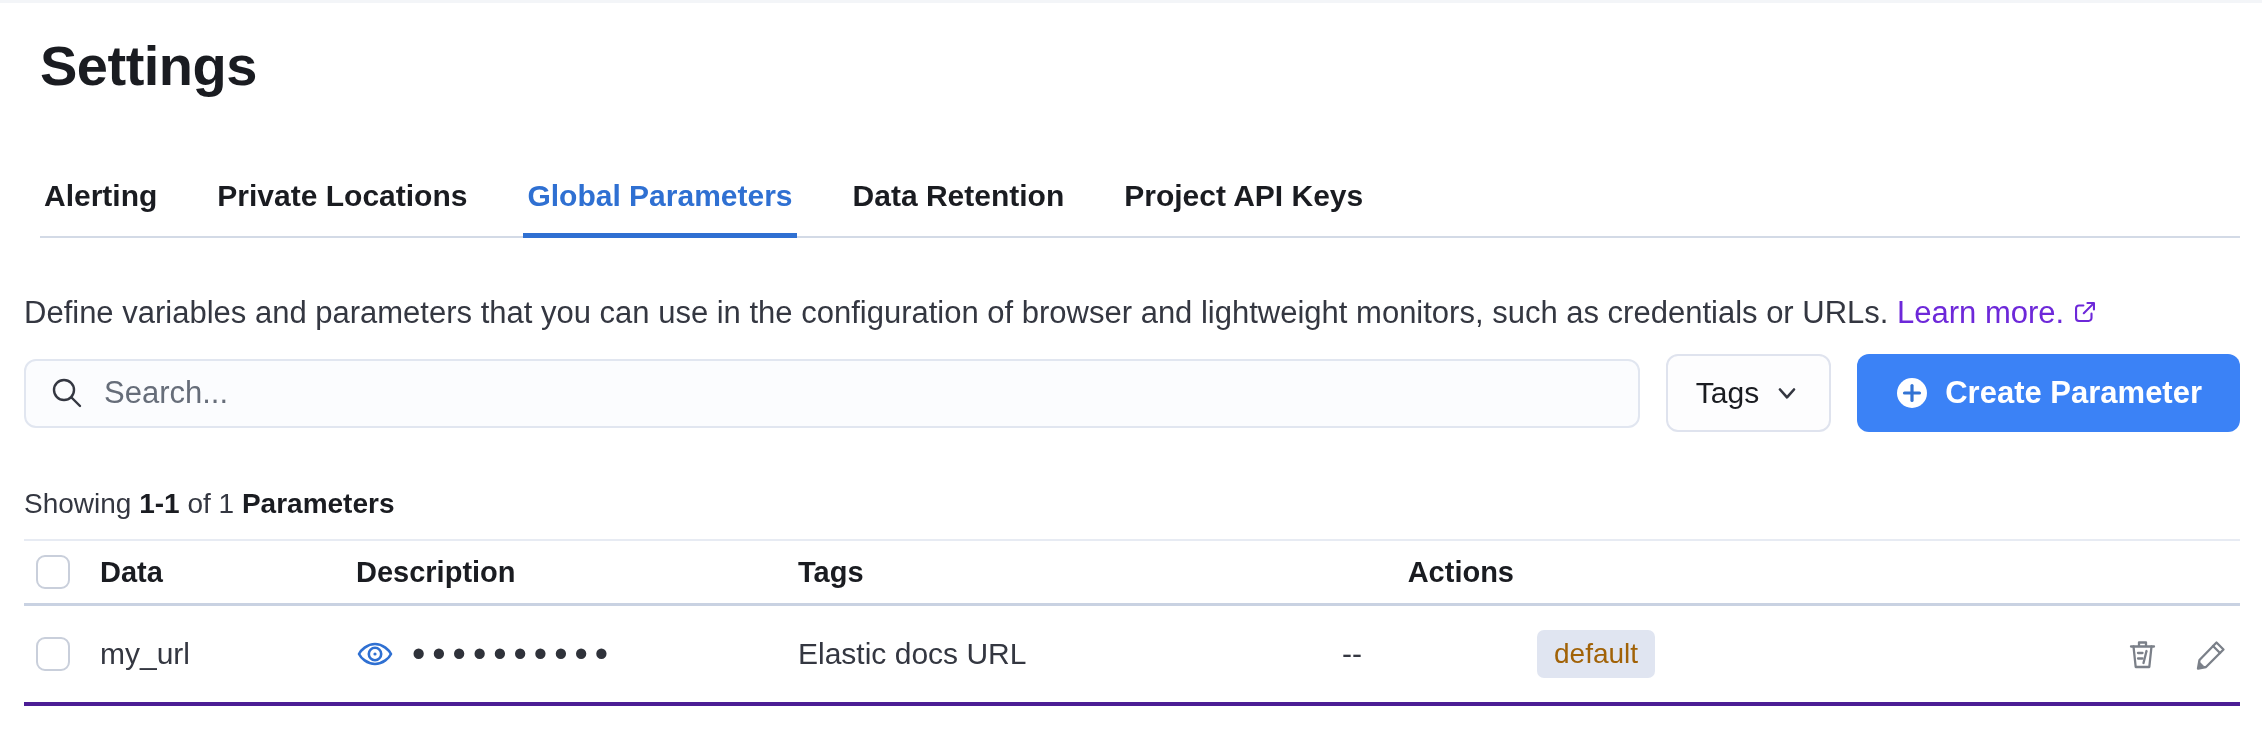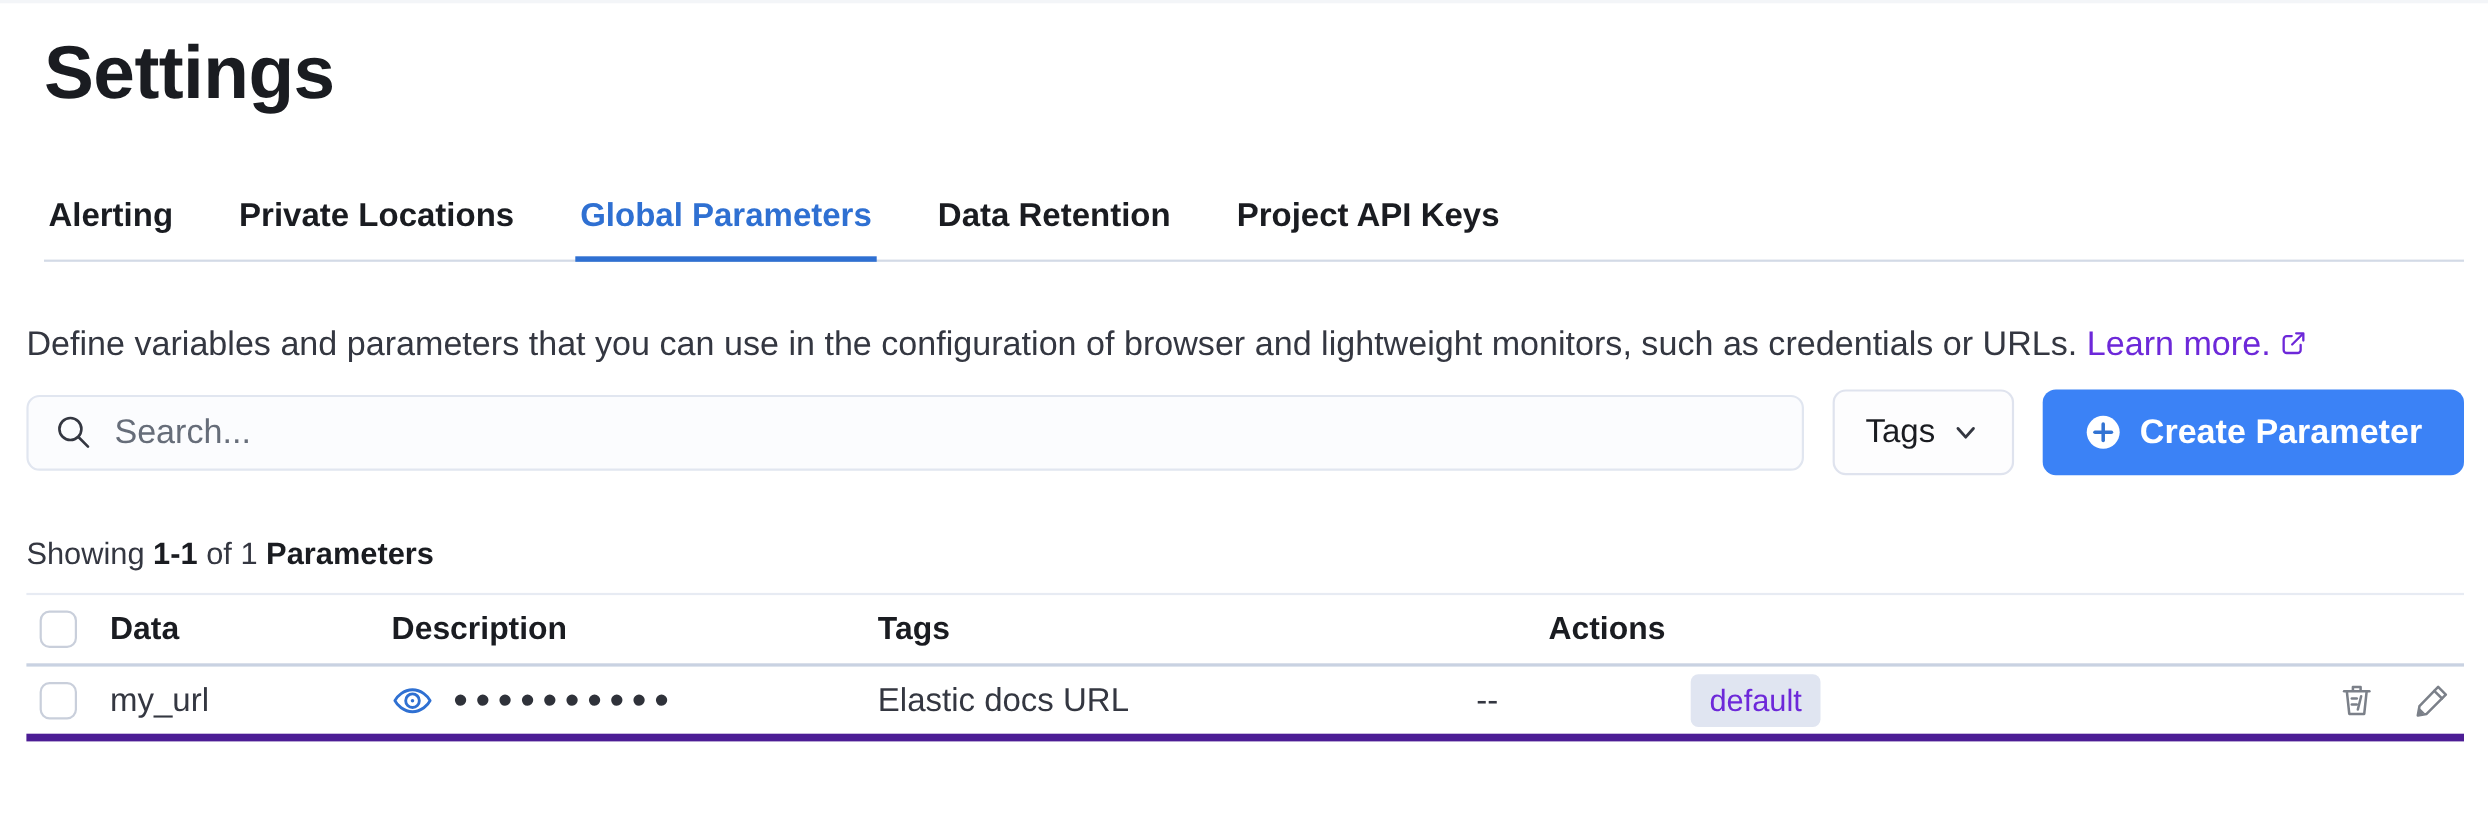--- a/index.html
+++ b/index.html
@@ -5,21 +5,21 @@
   * { margin: 0; padding: 0; box-sizing: border-box; }
   html, body { width: 2262px; height: 754px; background: #ffffff; overflow: hidden; }
   body { font-family: "Liberation Sans", sans-serif; color: #343741; }
 
   .top-strip { height: 3px; background: #f3f5f8; }
 
   
   .header { padding: 0 22px 0 40px; }
   .page-title {
     margin-top: 31px;
-    font-size: 68px;
+    font-size: 56px;
     line-height: 64px;
     font-weight: 700;
     letter-spacing: -0.5px;
     color: #1a1c21;
   }
   .tabs {
     display: flex;
     column-gap: 52px;
     margin-top: 80px;
     border-bottom: 2px solid #d3dae6;
@@ -111,37 +111,37 @@
     display: grid;
     grid-template-columns: 64px 256px 442px 544px 195px 520px 1fr;
     align-items: center;
   }
   .t-head {
     height: 67px;
     border-top: 2px solid #e7ebf3;
     border-bottom: 3px solid #c9d2e2;
     font-size: 29px; font-weight: 700; color: #1a1c21;
   }
-  .t-body { height: 68px; border-bottom: 7px solid #4c1d95; font-size: 30px; color: #343741; }
+  .t-body { height: 100px; border-bottom: 4px solid #4c1d95; font-size: 30px; color: #343741; }
   .cell { padding-left: 12px; display: flex; align-items: center; }
   .cell.right { justify-content: flex-end; padding-right: 11px; }
   .sort-arrow { margin-left: 10px; font-weight: 400; font-size: 28px; color: #343741; }
 
   .checkbox {
     width: 34px; height: 34px;
     border: 2px solid #c9cfdb; border-radius: 9px;
     background: #ffffff; cursor: pointer;
   }
   .eye-icon { width: 38px; height: 38px; color: #2f70d2; cursor: pointer; flex: 0 0 auto; }
   .masked { margin-left: 18px; font-size: 38px; line-height: 1; letter-spacing: 7px; color: #2f323a; }
 
   .badge {
     background: #e0e5f1; border-radius: 7px;
     padding: 8px 17px;
-    font-size: 28px; color: #6d28d9;
+    font-size: 28px; color: #a16207;
   }
   .actions { display: flex; gap: 34px; align-items: center; }
   .action-icon { width: 35px; height: 35px; color: #7b8089; cursor: pointer; }
 </style>
 </head>
 <body>
 
 <div class="top-strip"></div>
 
 <header class="header">

